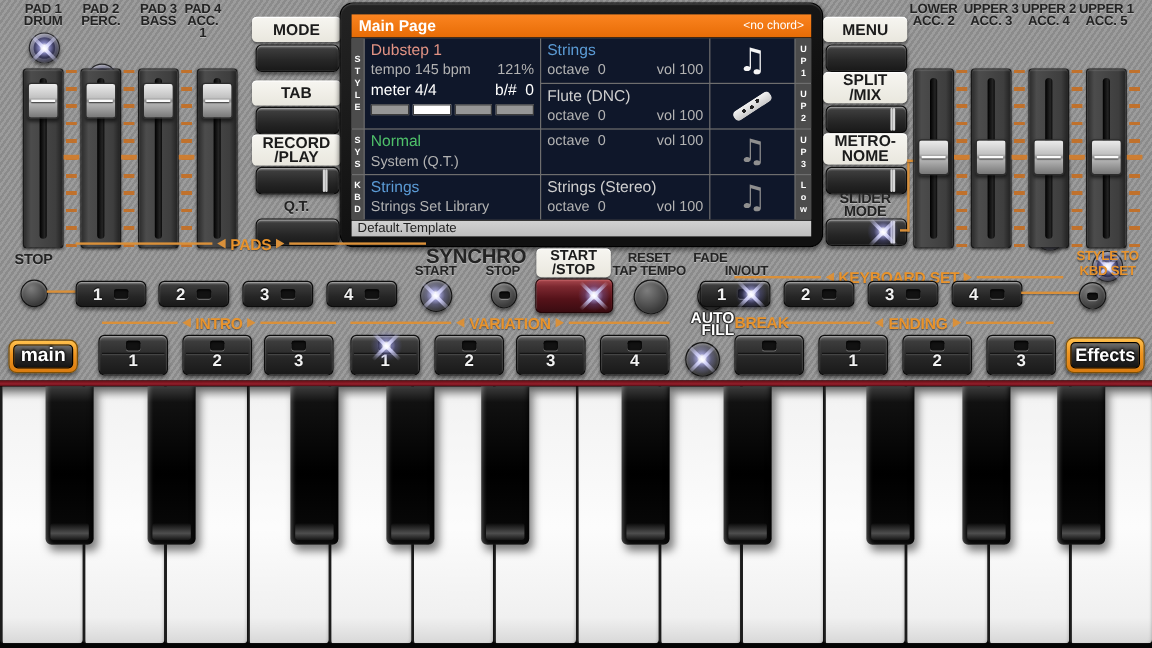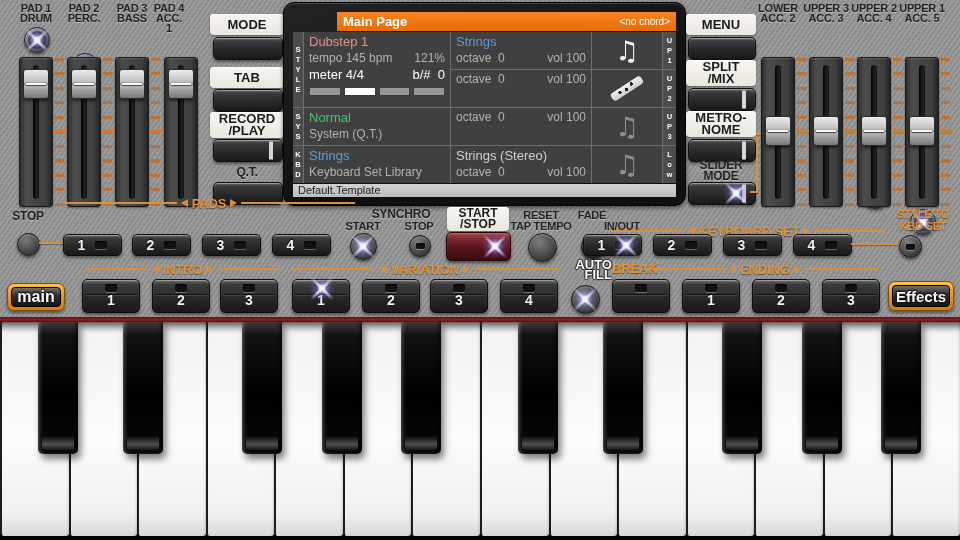--- a/index.html
+++ b/index.html
@@ -72,24 +72,24 @@
   
   .grp{position:absolute;display:flex;align-items:center;gap:4px;height:14px;}
   .ln{flex:1;height:0;border-top:2px solid #d9903a;}
   .tri{width:0;height:0;border-top:4px solid transparent;border-bottom:4px solid transparent;}
   .tl{border-right:7px solid #d9903a;} .tr{border-left:7px solid #d9903a;}
   
   #display{left:283px;top:2px;width:403px;height:204px;background:linear-gradient(160deg,#232323,#101010 60%);
        border:1px solid #000;border-radius:11px;box-shadow:inset 0 1px 1px rgba(255,255,255,.18),0 2px 4px rgba(0,0,0,.5);
        box-sizing:border-box;padding:9px 9px 0 9px;}
   #dheader{height:19px;background:linear-gradient(180deg,#fb8420,#e76c06);display:flex;align-items:center;
-       justify-content:space-between;padding:0 6px;color:#fff;margin-left:44px;}
+       justify-content:space-between;padding:0 6px;color:#fff;}
   #dgrid{margin-top:1px;display:grid;grid-template-columns:10px 146px 140px 70px 13px;grid-auto-rows:37px;
        gap:1px;background:#6e6e6e;border:0;}
-  .cell{background:#404040;overflow:hidden;position:relative;}
+  .cell{background:#0f172a;overflow:hidden;position:relative;}
   .sidecell{background:#4c4c4c;color:#fff;display:flex;align-items:center;justify-content:center;
        writing-mode:vertical-rl;text-orientation:upright;font-size:7.5px;font-weight:bold;letter-spacing:1px;}
   .trkname{font-size:13px;color:#cfcfcf;padding:2px 5px 0 5px;}
   .trksub{font-size:12px;color:#b2b2b2;padding:2px 5px 0 5px;display:flex;justify-content:space-between;}
   .c-salmon{color:#e29384;} .c-blue{color:#5b9bd5;} .c-green{color:#4fc06a;}
   .iconcell{display:flex;align-items:center;justify-content:center;}
   .noteglyph{font-family:"DejaVu Sans",sans-serif;font-size:27px;}
   .meterseg{width:32px;height:9px;background:#969696;box-shadow:inset 0 0 0 1px #3c3c3c;}
   .meterseg.on{background:#fff;}
   .flute{width:36px;height:9px;border-radius:4px;transform:rotate(-33deg);
@@ -218,20 +218,21 @@
           <span class="pre">octave  0</span>
           <span>vol 100</span>
         </div>
       </div>
       <div class="cell iconcell">
         <span class="noteglyph" style="color:#f5f5f5">♫</span>
       </div>
       <div class="sidecell">UP1</div>
 
       <div class="cell">
+        <div class="trkname">Flute (DNC)</div>
         <div class="trksub">
           <span class="pre">octave  0</span>
           <span>vol 100</span>
         </div>
       </div>
       <div class="cell iconcell">
         <i class="flute"></i>
       </div>
       <div class="sidecell">UP2</div>
 
@@ -247,21 +248,21 @@
         </div>
       </div>
       <div class="cell iconcell">
         <span class="noteglyph" style="color:#8f8f8f">♫</span>
       </div>
       <div class="sidecell">UP3</div>
 
       <div class="sidecell">KBD</div>
       <div class="cell">
         <div class="trkname c-blue">Strings</div>
-        <div class="trksub">Keyboard Set Library</div>
+        <div class="trksub">Strings Set Library</div>
       </div>
       <div class="cell">
         <div class="trkname">Strings (Stereo)</div>
         <div class="trksub">
           <span class="pre">octave  0</span>
           <span>vol 100</span>
         </div>
       </div>
       <div class="cell iconcell">
         <span class="noteglyph" style="color:#8f8f8f">♫</span>
@@ -374,21 +375,21 @@
     </div>
   <div class="abs btn pbtn" style="left:202px;top:234px">
     <span class="num">3</span>
       <i class="slot"></i>
     </div>
   <div class="abs btn pbtn" style="left:272px;top:234px">
     <span class="num">4</span>
       <i class="slot"></i>
     </div>
 
-  <div class="abs lbl" style="left:355px;top:209px;width:92px;font-size:12px">
+  <div class="abs lbl" style="left:355px;top:209px;width:70px;font-size:17px">
     <span>SYNCHRO</span></div>
   <div class="abs lbl" style="left:340px;top:221px;width:46px">
     <span>START</span></div>
   <div class="abs lbl" style="left:398px;top:221px;width:42px">
     <span>STOP</span></div>
   <div class="abs rbtn" style="left:350px;top:233px;width:25px;height:25px">
     <i class="spk" style="left:12px;top:12px"></i>
     </div>
   <div class="abs rbtn" style="left:409px;top:235px;width:20px;height:20px">
     <i class="slot" style="width:9px;height:6px"></i>

